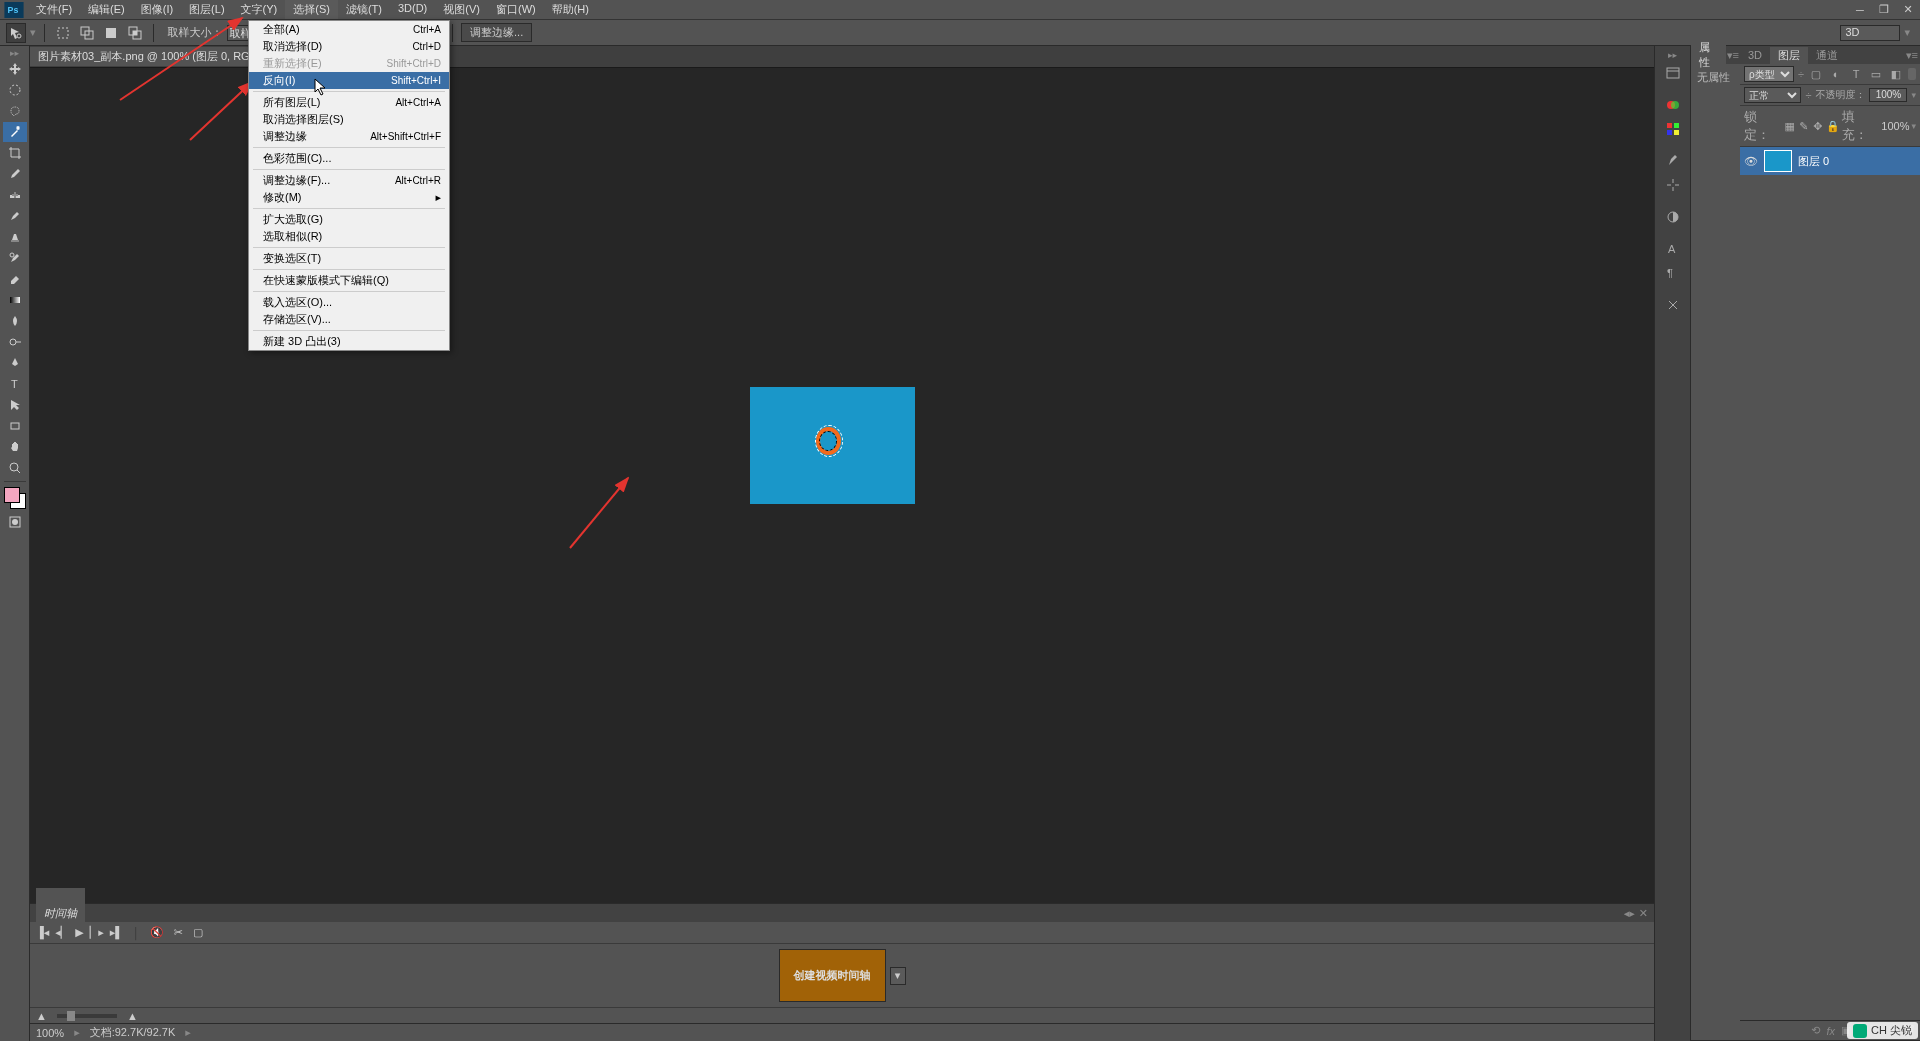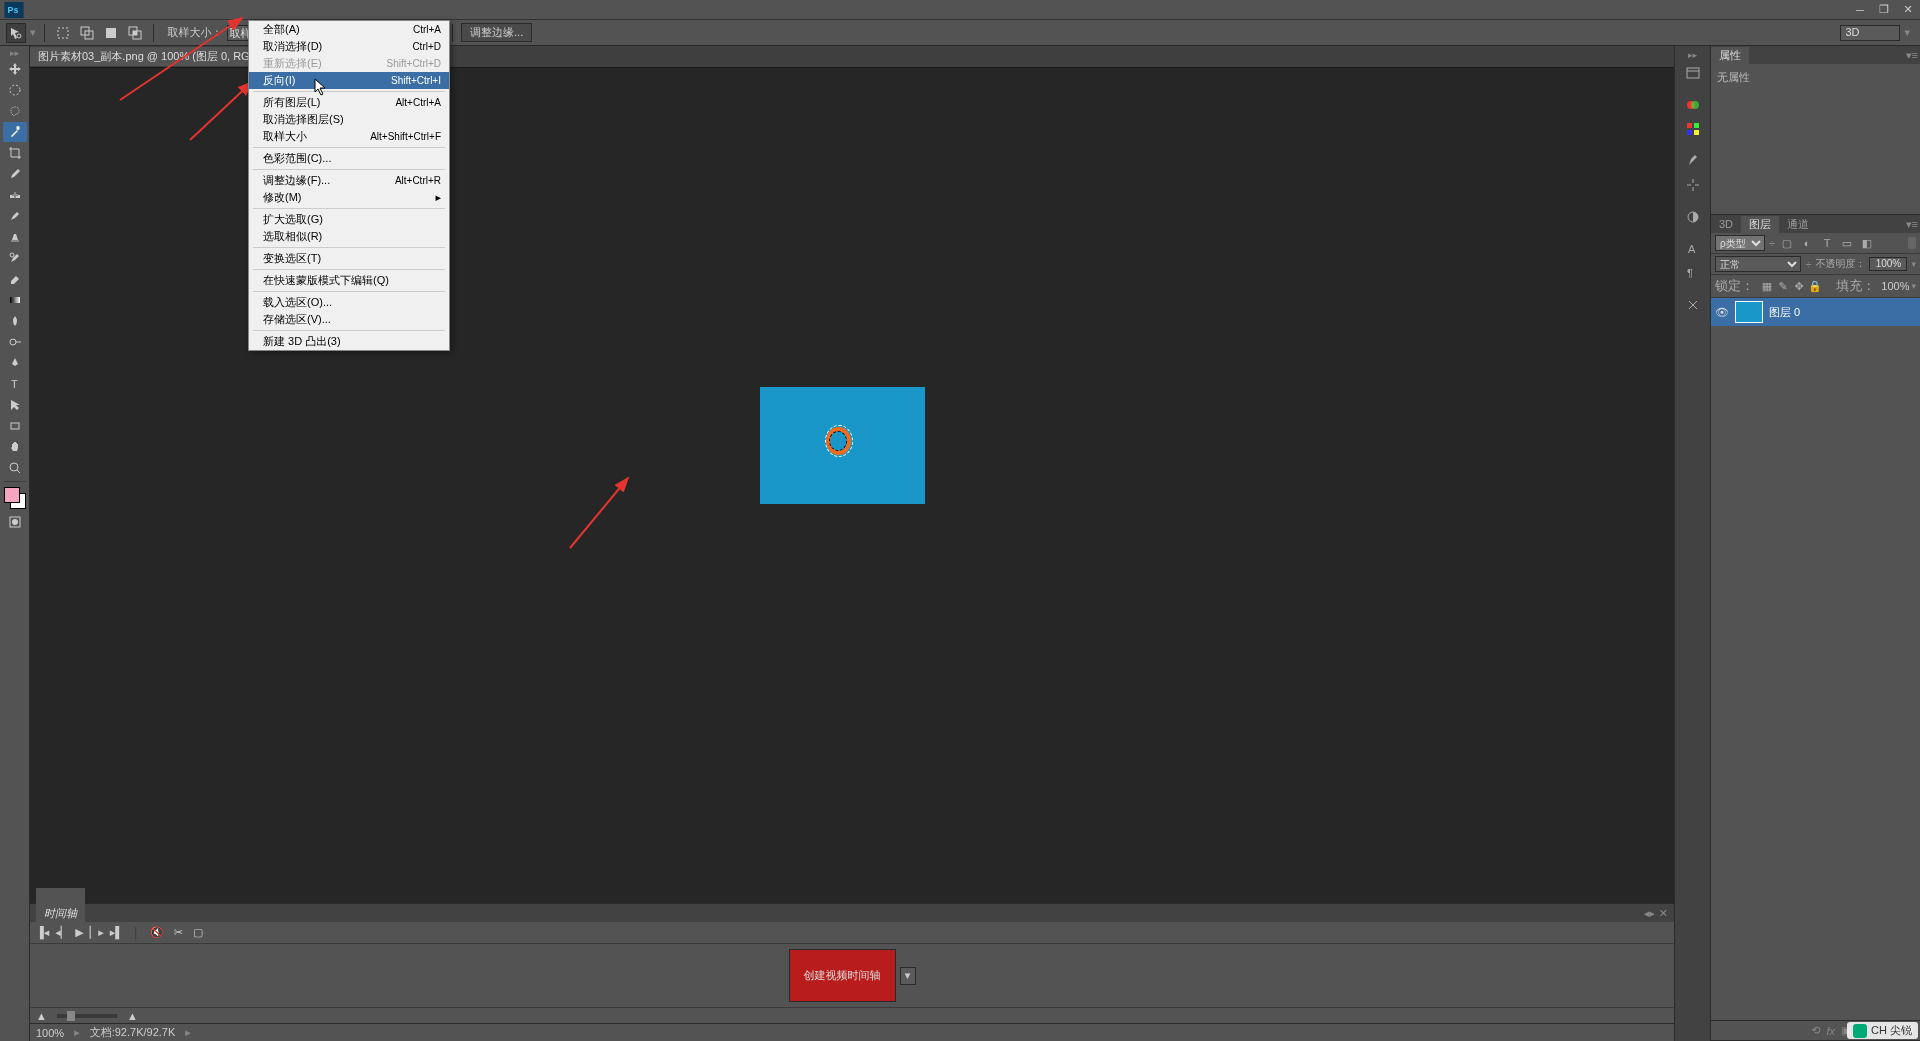--- a/index.html
+++ b/index.html
@@ -45,35 +45,35 @@
 
 
 .timeline { height: 120px; background: #535353; border-top: 1px solid #2a2a2a; display: flex; flex-direction: column; }
 .timeline-header { height: 18px; display: flex; align-items: center; padding: 0 6px; background: #424242; }
 .timeline-header .tab { padding: 18px 8px; background: #535353; color: #ddd; font-style: italic; }
 .timeline-header .right-icons { margin-left: auto; display: flex; gap: 4px; color: #888; }
 .timeline-ctrls { height: 22px; display: flex; align-items: center; padding: 0 6px; gap: 10px; border-bottom: 1px solid #3a3a3a; }
 .timeline-ctrls .play-btns { display: flex; gap: 6px; }
 .timeline-body { flex: 1; display: flex; align-items: center; justify-content: center; position: relative; }
 .timeline-create { display: flex; align-items: center; gap: 4px; }
-.timeline-create-btn { padding: 18px 14px; border: 1px solid #2a2a2a; background: #b91c1c; color: #ddd; }
+.timeline-create-btn { padding: 18px 14px; border: 1px solid #2a2a2a; background: #a16207; color: #ddd; font-weight: bold; }
 .timeline-create-dd { width: 16px; height: 18px; border: 1px solid #2a2a2a; background: #5a5a5a; display: flex; align-items: center; justify-content: center; }
 .timeline-footer { height: 16px; display: flex; align-items: center; padding: 0 6px; gap: 10px; border-top: 1px solid #3a3a3a; }
 .tl-slider { width: 60px; height: 4px; background: #3a3a3a; position: relative; }
 .tl-slider .thumb { position: absolute; left: 10px; top: -3px; width: 8px; height: 10px; background: #888; }
 
 
 .statusbar { height: 18px; background: #535353; display: flex; align-items: center; padding: 0 6px; gap: 10px; color: #ccc; border-top: 1px solid #2a2a2a; font-size: 10px; }
 
 
 .right-dock { width: 36px; background: #424242; border-left: 1px solid #2a2a2a; display: flex; flex-direction: column; align-items: center; padding-top: 4px; gap: 2px; }
 .right-dock .dock-icon { width: 24px; height: 22px; display: flex; align-items: center; justify-content: center; color: #aaa; }
 .right-dock .dock-sep { height: 6px; }
 
-.right-panels { width: 210px; background: #535353; border-left: 1px solid #2a2a2a; display: flex; flex-direction: column; }
+.right-panels { width: 230px; background: #535353; border-left: 1px solid #2a2a2a; display: flex; flex-direction: row; }
 .panel { border-bottom: 1px solid #2a2a2a; }
 .panel-tabs { height: 18px; display: flex; align-items: center; background: #424242; }
 .panel-tab { padding: 1px 8px; color: #999; }
 .panel-tab.active { background: #535353; color: #ddd; }
 .panel-menu { margin-left: auto; width: 16px; text-align: center; color: #888; }
 .panel-body { padding: 6px; color: #bbb; }
 .prop-body { height: 150px; }
 
 .layers-body { flex: 1; display: flex; flex-direction: column; }
 .layer-filter { display: flex; align-items: center; gap: 4px; padding: 2px 4px; border-bottom: 1px solid #3a3a3a; }
@@ -117,20 +117,33 @@
 </head>
 <body>
 
 <div class="menubar">
   <div class="ps-logo">
     <svg viewBox="0 0 24 20">
         <rect width="24" height="20" fill="#0a3a5a"></rect>
         <text x="4" y="14" font-size="11" fill="#4fc3f7" font-weight="bold">Ps</text>
       </svg>
   </div>
+  <div id="menu-items" style="display: flex;">
+      <span class="menu-item">文件(F)</span>
+      <span class="menu-item">编辑(E)</span>
+      <span class="menu-item">图像(I)</span>
+      <span class="menu-item">图层(L)</span>
+      <span class="menu-item">文字(Y)</span>
+      <span class="menu-item open">选择(S)</span>
+      <span class="menu-item">滤镜(T)</span>
+      <span class="menu-item">3D(D)</span>
+      <span class="menu-item">视图(V)</span>
+      <span class="menu-item">窗口(W)</span>
+      <span class="menu-item">帮助(H)</span>
+    </div>
   <div class="win-controls">
     <div class="win-btn">─</div>
     <div class="win-btn">❐</div>
     <div class="win-btn">✕</div>
   </div>
 </div>
 
 <div class="optbar">
   <div class="tool-btn">
     <svg width="14" height="14" viewBox="0 0 14 14">
@@ -520,21 +533,21 @@
     </div>
     <div class="dd-sep"></div>
     <div class="dd-item">
       <span class="dd-label">所有图层(L)</span>
       <span class="shortcut">Alt+Ctrl+A</span>
     </div>
     <div class="dd-item">
       <span class="dd-label">取消选择图层(S)</span>
     </div>
     <div class="dd-item">
-      <span class="dd-label">取样大小</span>
+      <span class="dd-label">调整边缘</span>
       <span class="shortcut">Alt+Shift+Ctrl+F</span>
     </div>
     <div class="dd-sep"></div>
     <div class="dd-item">
       <span class="dd-label">色彩范围(C)...</span>
     </div>
     <div class="dd-sep"></div>
     <div class="dd-item">
       <span class="dd-label">调整边缘(F)...</span>
       <span class="shortcut">Alt+Ctrl+R</span>

